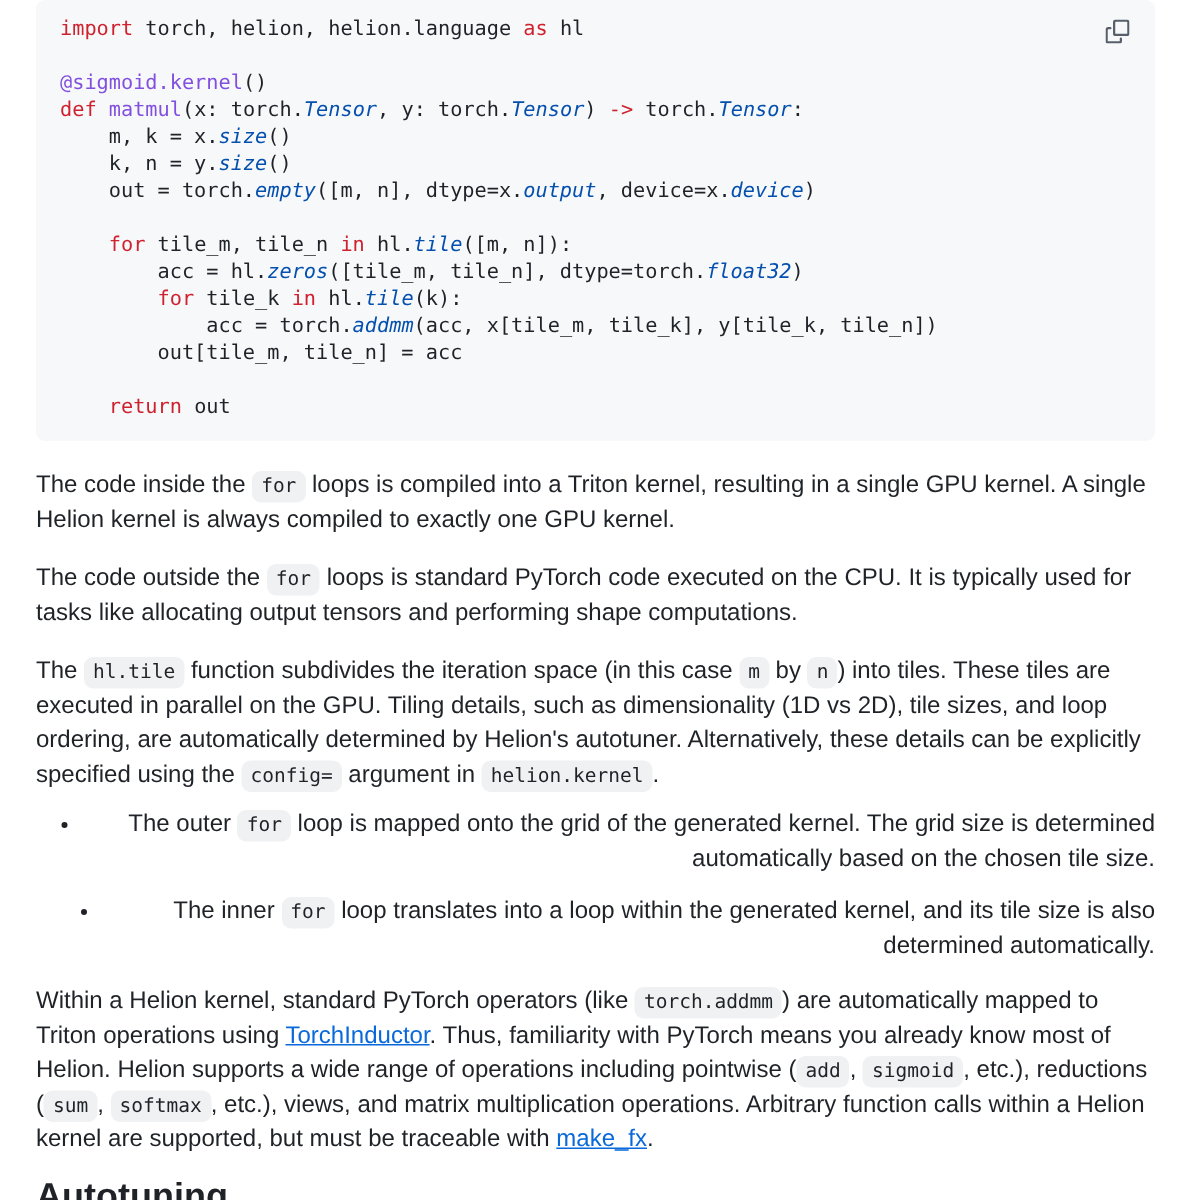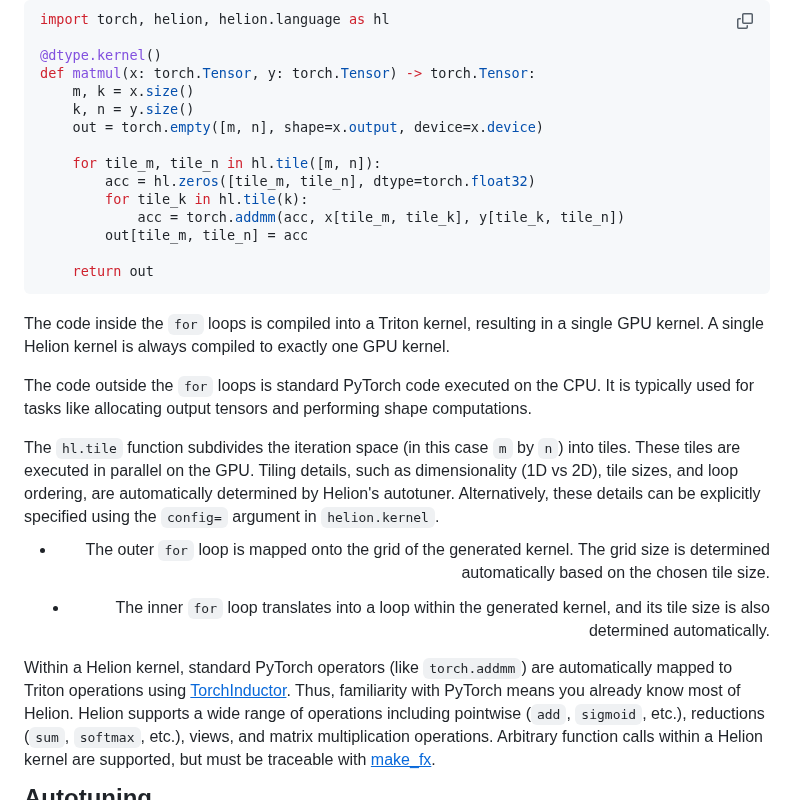--- a/index.html
+++ b/index.html
@@ -31,21 +31,21 @@
   }
   .code-block pre{
     margin:0;
     font-family:"DejaVu Sans Mono","Liberation Mono",monospace;
     font-size:13.5px;line-height:18px;
     white-space:pre;overflow:hidden;
     color:var(--text);
   }
   .tok-k{color:var(--keyword);}
   .tok-e{color:var(--entity);}
-  .tok-c{color:var(--constant);}
+  .tok-c{color:var(--constant);font-style:italic;}
   .copy-btn{
     position:absolute;top:9px;right:13px;
     width:24px;height:24px;padding:0;
     background:transparent;border:none;cursor:pointer;
     color:var(--icon);
     display:flex;align-items:center;justify-content:center;
   }
   .prose p{margin:0 0 16px;}
   .prose p:last-of-type{margin-bottom:12px;}
   code.inline{
@@ -66,25 +66,25 @@
   }
 </style>
 </head>
 <body>
 
 <div class="page">
 
   <div class="code-block">
     <pre><span class="tok-k">import</span><span> torch, helion, helion.language </span><span class="tok-k">as</span><span> hl</span>
 
-<span class="tok-e">@dtype.kernel</span><span>()</span>
+<span class="tok-e">@sigmoid.kernel</span><span>()</span>
 <span class="tok-k">def</span><span> </span><span class="tok-e">matmul</span><span>(x: torch.</span><span class="tok-c">Tensor</span><span>, y: torch.</span><span class="tok-c">Tensor</span><span>) </span><span class="tok-k">-&gt;</span><span> torch.</span><span class="tok-c">Tensor</span><span>:</span>
 <span>    m, k = x.</span><span class="tok-c">size</span><span>()</span>
 <span>    k, n = y.</span><span class="tok-c">size</span><span>()</span>
-<span>    out = torch.</span><span class="tok-c">empty</span><span>([m, n], shape=x.</span><span class="tok-c">output</span><span>, device=x.</span><span class="tok-c">device</span><span>)</span>
+<span>    out = torch.</span><span class="tok-c">empty</span><span>([m, n], dtype=x.</span><span class="tok-c">output</span><span>, device=x.</span><span class="tok-c">device</span><span>)</span>
 
 <span>    </span><span class="tok-k">for</span><span> tile_m, tile_n </span><span class="tok-k">in</span><span> hl.</span><span class="tok-c">tile</span><span>([m, n]):</span>
 <span>        acc = hl.</span><span class="tok-c">zeros</span><span>([tile_m, tile_n], dtype=torch.</span><span class="tok-c">float32</span><span>)</span>
 <span>        </span><span class="tok-k">for</span><span> tile_k </span><span class="tok-k">in</span><span> hl.</span><span class="tok-c">tile</span><span>(k):</span>
 <span>            acc = torch.</span><span class="tok-c">addmm</span><span>(acc, x[tile_m, tile_k], y[tile_k, tile_n])</span>
 <span>        out[tile_m, tile_n] = acc</span>
 
 <span>    </span><span class="tok-k">return</span><span> out</span>
 </pre>
     <button class="copy-btn" aria-label="Copy">

